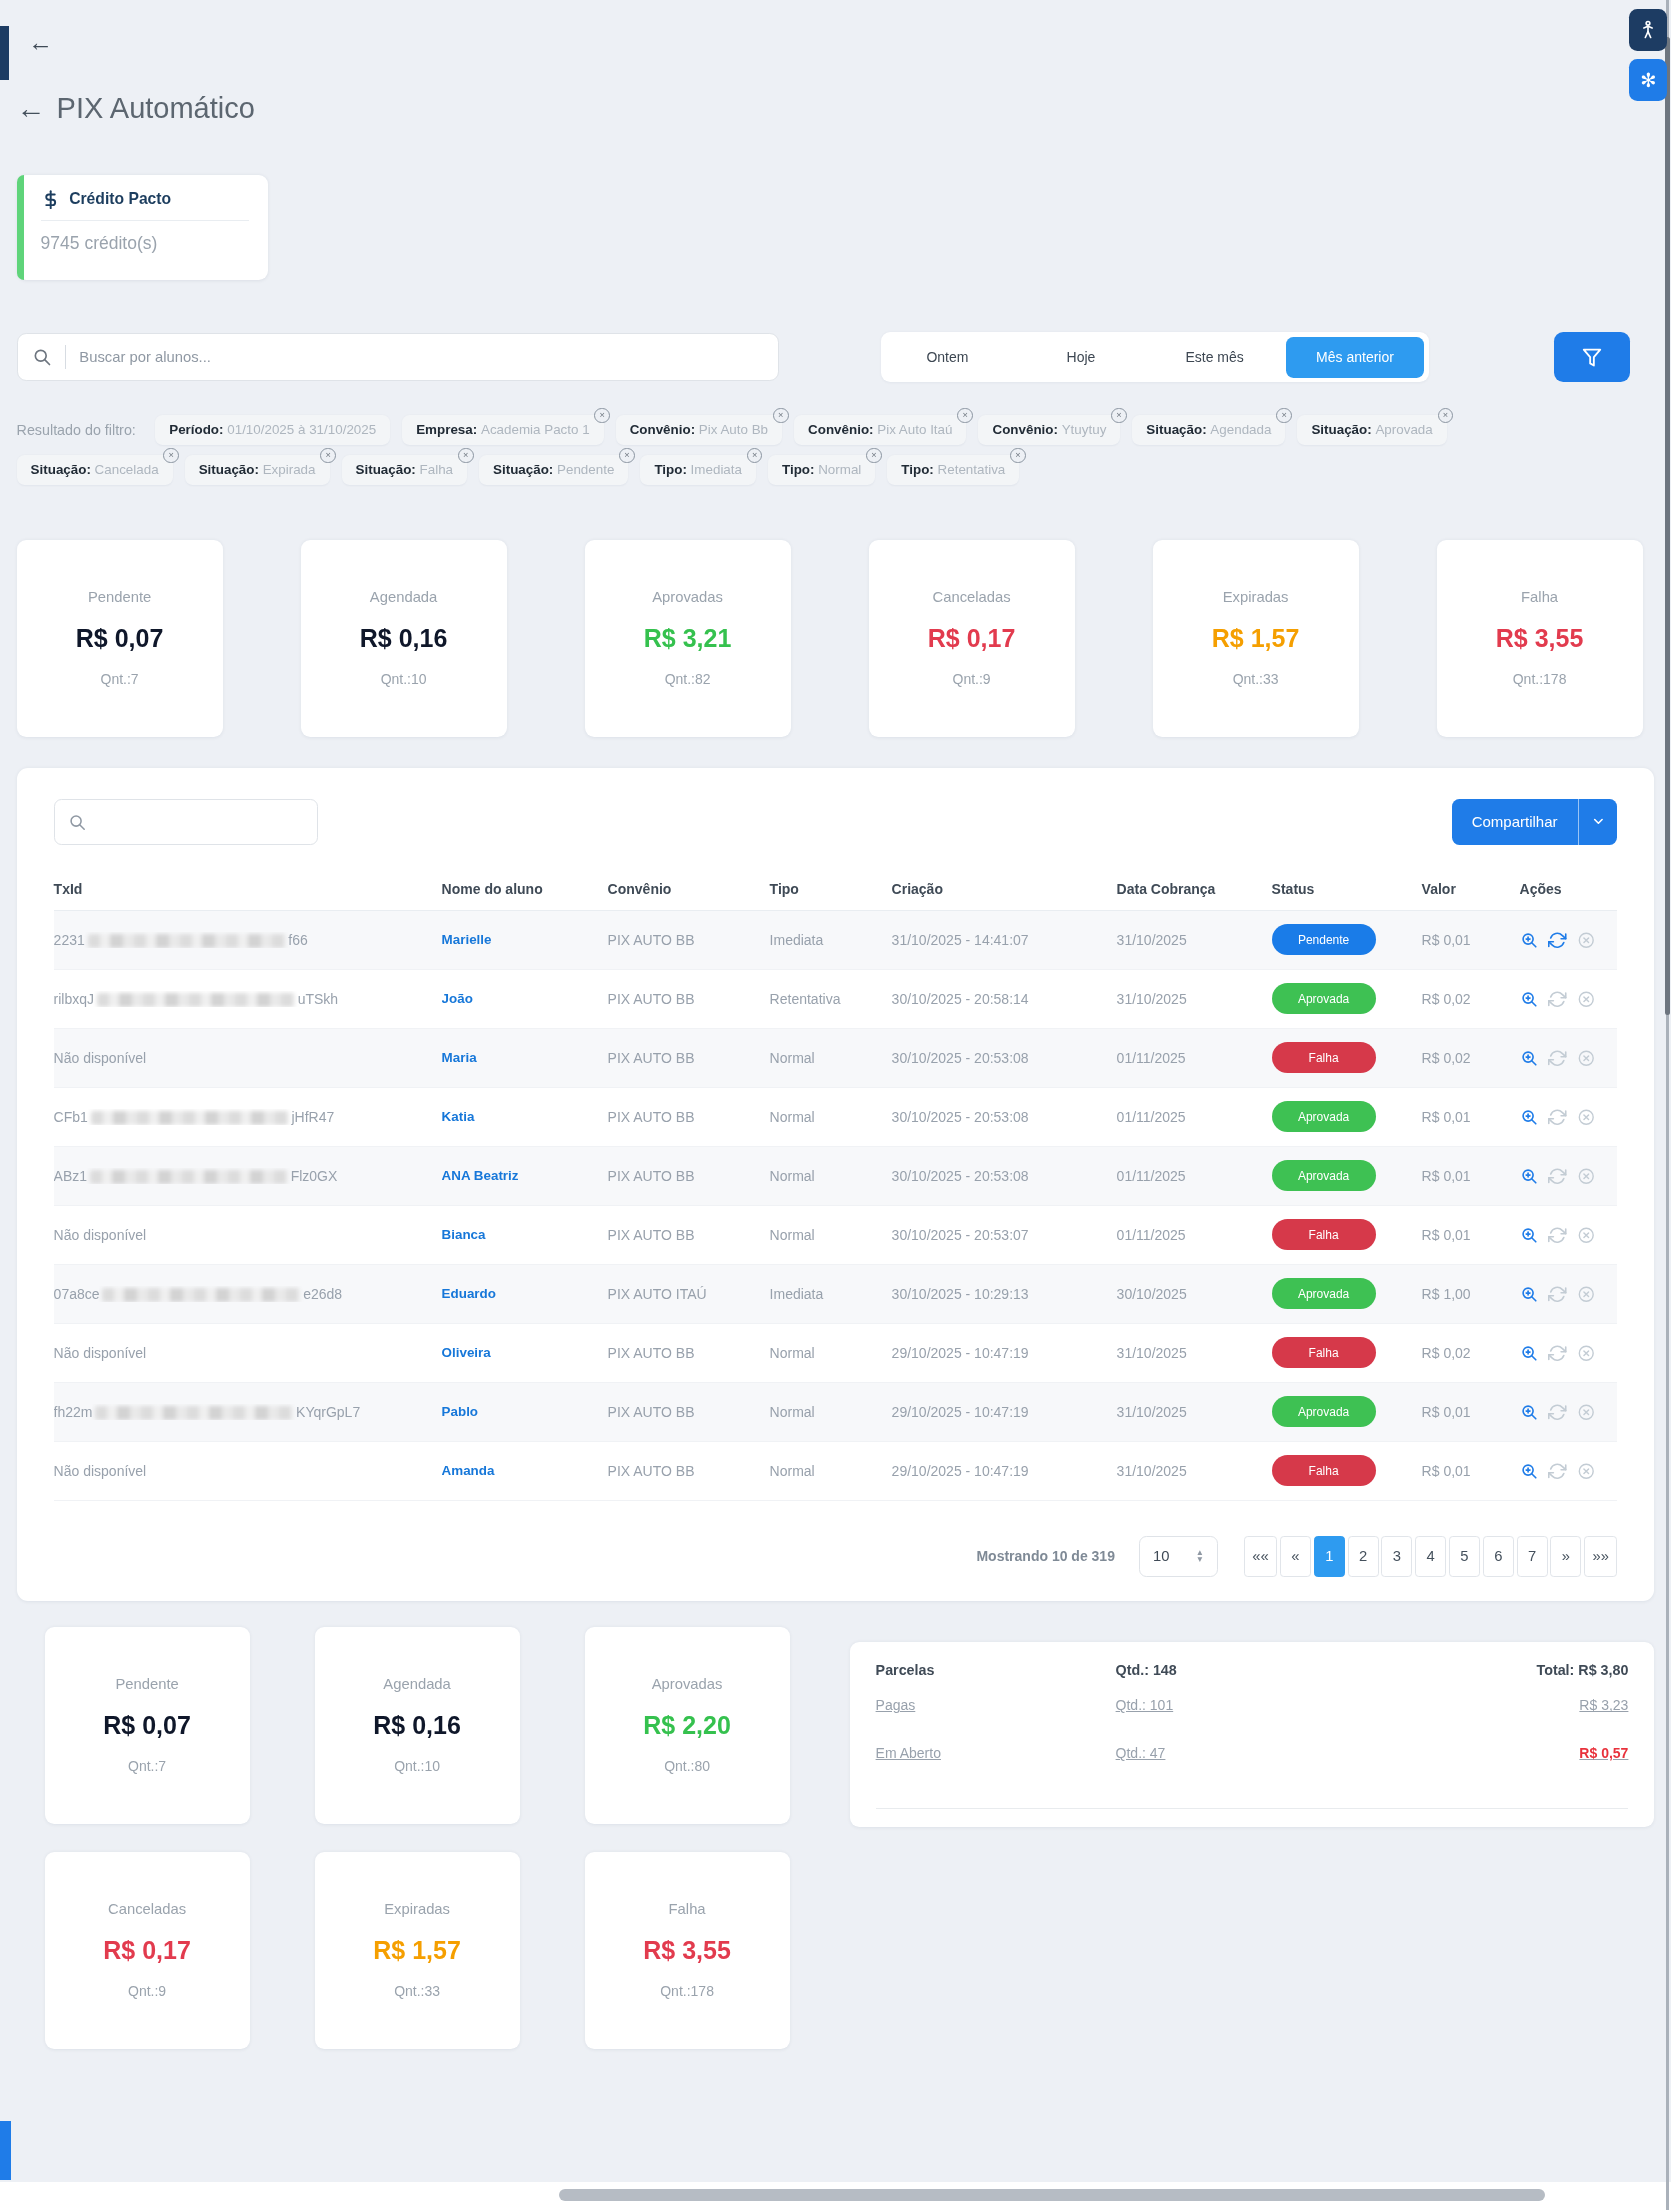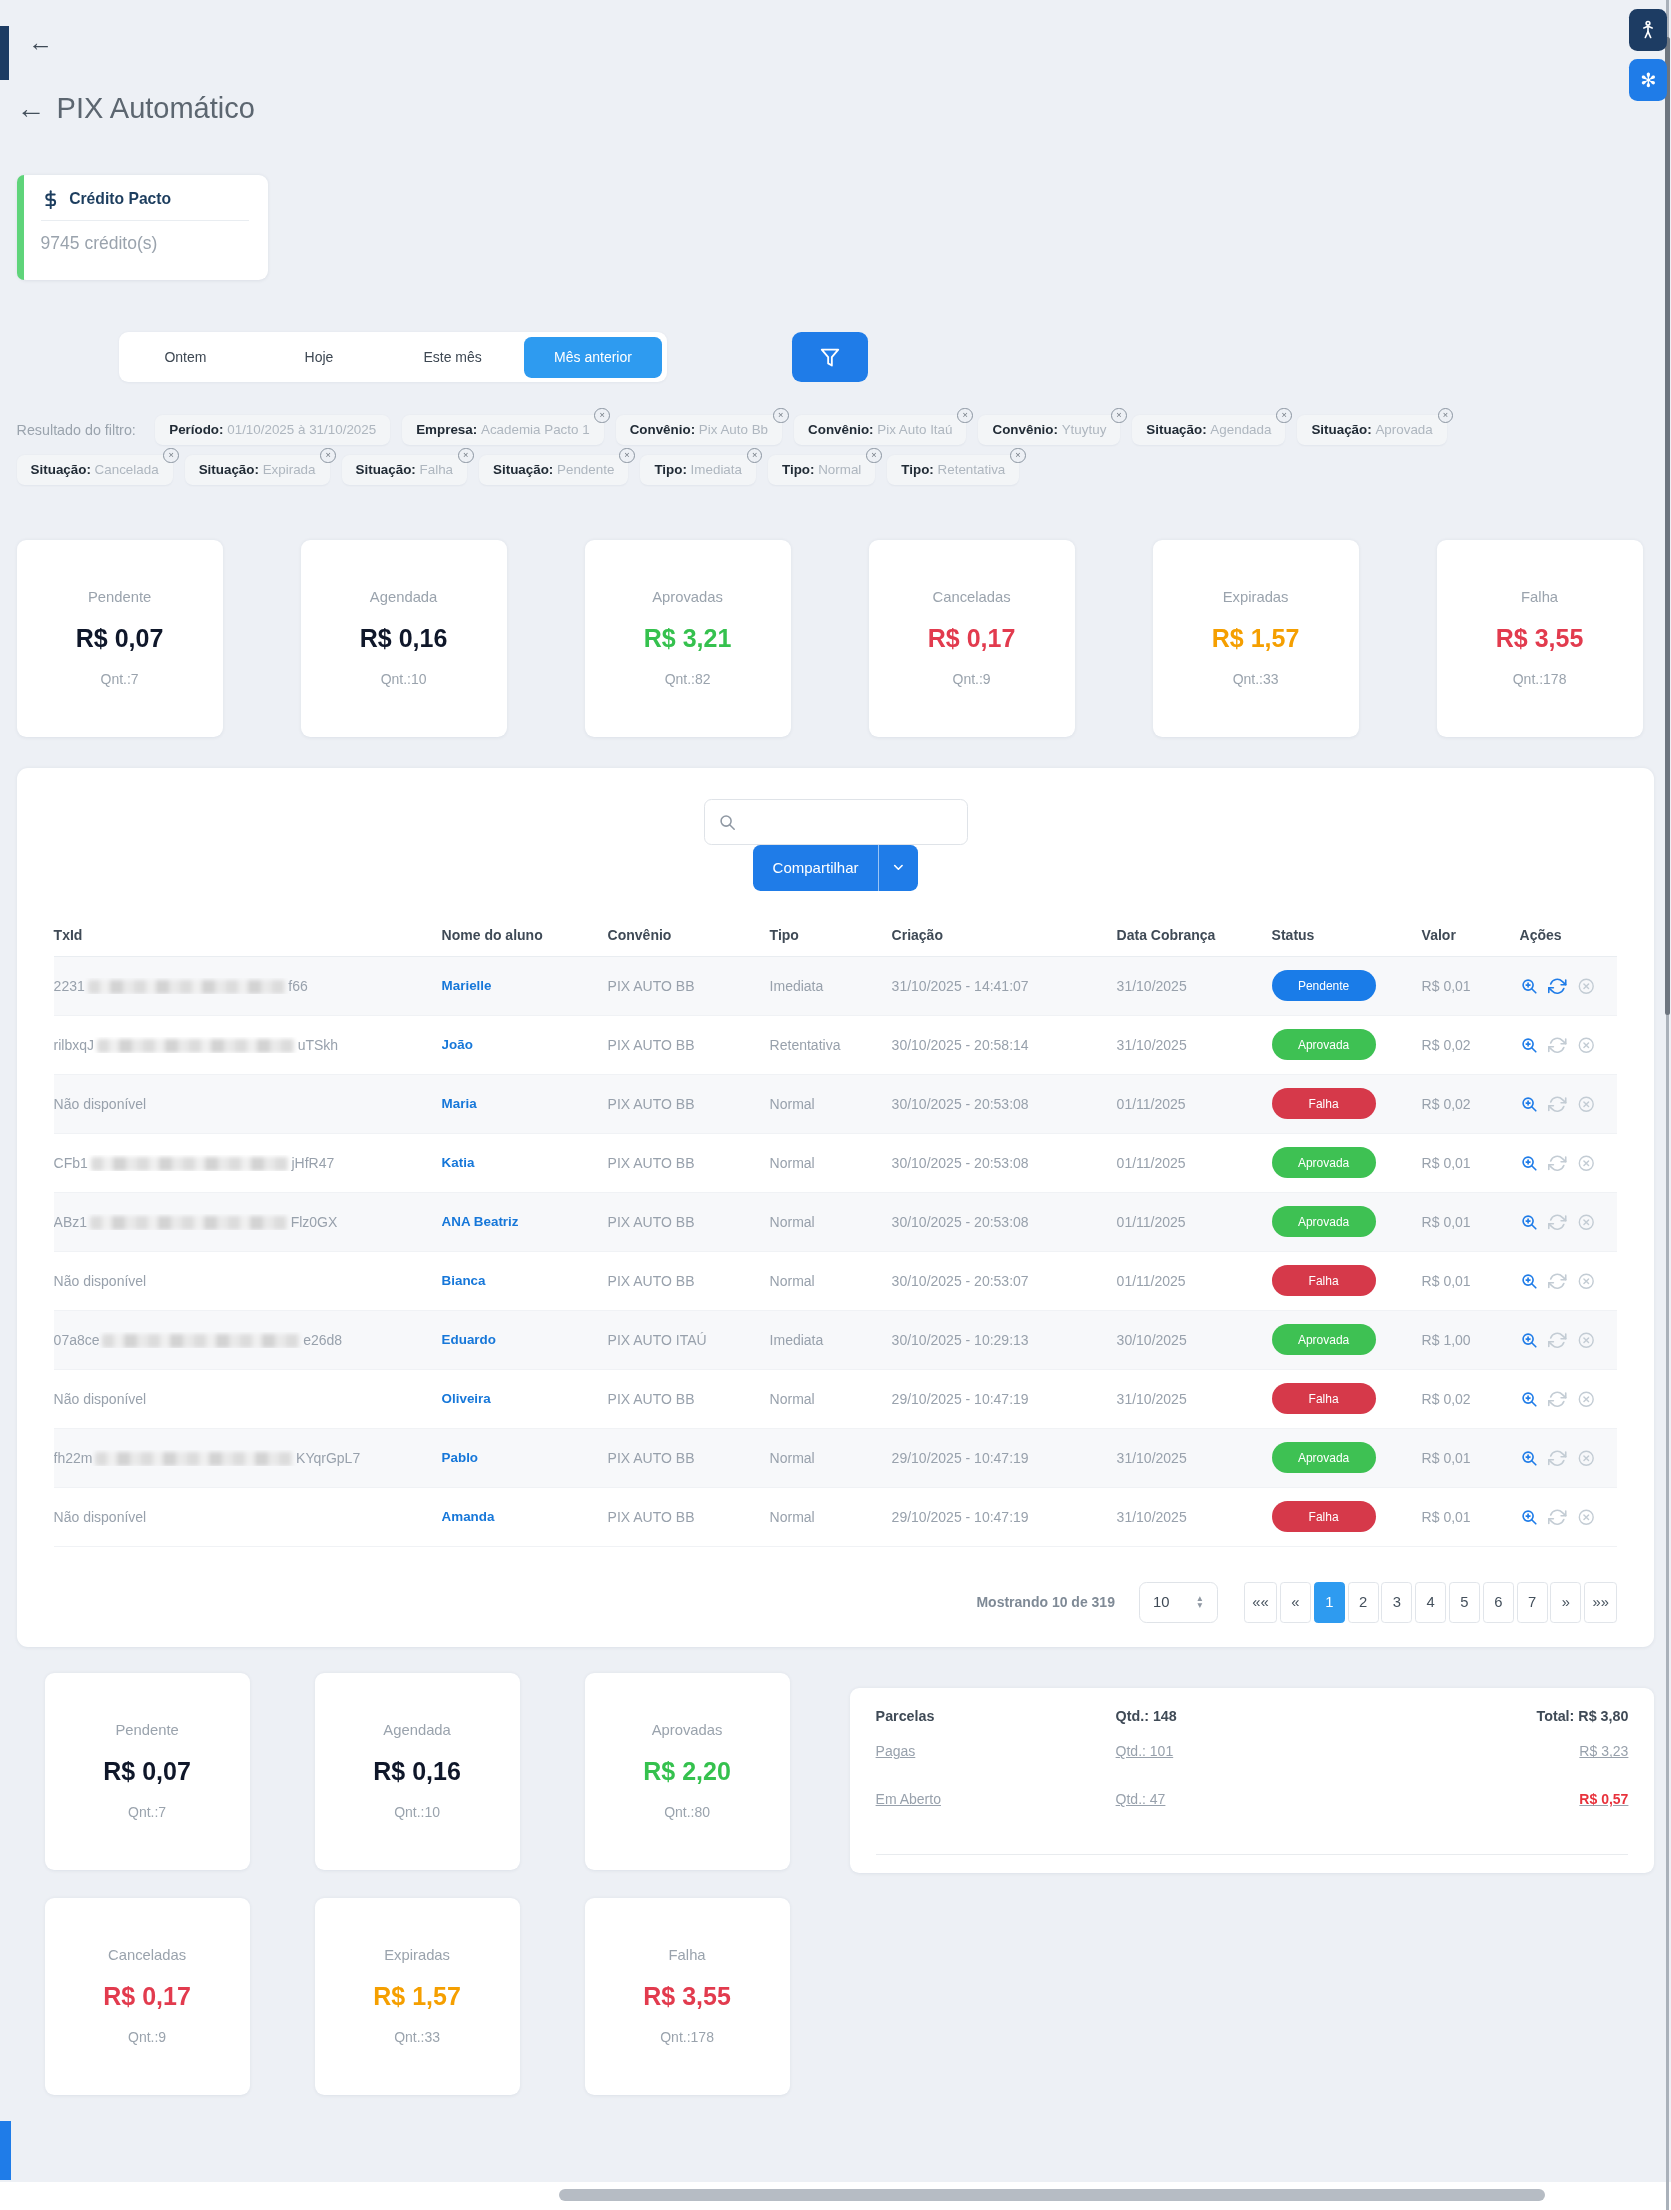--- a/index.html
+++ b/index.html
@@ -61,21 +61,21 @@
   
   .status-grid { display:grid; grid-template-columns:repeat(6,206px); column-gap:78px; margin-top:55px; }
   .scard { height:197px; background:#fff; border-radius:9.2px; box-shadow:0 0.9px 3.7px rgba(20,40,70,.07); display:flex; flex-direction:column; align-items:center; justify-content:center; gap:18.5px; }
   .scard .slabel { color:#9aa3ad; font-size:14.8px; }
   .scard .sval { font-size:25px; font-weight:700; }
   .scard .sqty { color:#9aa3ad; font-size:14px; }
   .val-blue { color:#0f172a; } .val-green { color:#35c14e; } .val-red { color:#e23b4e; } .val-orange { color:#f59f00; }
 
   
   .main-card { margin-top:31px; background:#fff; border-radius:11px; box-shadow:0 0.9px 3.7px rgba(20,40,70,.07); padding:31px 37px 24px; }
-  .main-top { display:flex; align-items:center; justify-content:space-between; margin-bottom:24px;flex-direction:column; }
+  .main-top { display:flex; align-items:center; justify-content:space-between; margin-bottom:24px; }
   .mini-search { width:264px; height:46px; border:0.9px solid #dfe3e8; border-radius:7.4px; display:flex; align-items:center; padding:0 13px; }
   .share-btn { height:46px; background:#1f7ce8; border-radius:7.4px; display:flex; align-items:center; color:#fff; cursor:pointer; overflow:hidden; }
   .share-main { padding:0 20px; font-size:15px; }
   .share-sep { width:0.9px; align-self:stretch; background:rgba(255,255,255,.55); }
   .share-caret { width:39px; display:flex; align-items:center; justify-content:center; }
 
   .tgrid { display:grid; grid-template-columns:388px 166px 162px 122px 225px 155px 150px 98px 1fr; align-items:center; }
   .thead { height:42px; border-bottom:0.9px solid #e9edf1; font-weight:700; font-size:14px; color:#3f4a56; }
   .tbody > div.trow { height:59px; font-size:14px; color:#98a1ac; border-bottom:0.9px solid #f0f2f5; }
   .tbody > div.trow:nth-of-type(odd) { background:#f7f8fa; }
@@ -158,20 +158,28 @@
               <line x1="12" y1="1.5" x2="12" y2="22.5"></line>
               <path d="M17 5.5H9.8a3.3 3.3 0 0 0 0 6.6h4.4a3.3 3.3 0 0 1 0 6.6H6.5"></path>
             </svg>
           <span>Crédito Pacto</span>
         </div>
         <div class="icard-value muted">9745 crédito(s)</div>
       </div>
     </div>
 
     <div class="search-row">
+      <div class="search-box">
+        <svg width="20" height="20" viewBox="0 0 24 24" fill="none" stroke="#6d757f" stroke-width="2" stroke-linecap="round">
+            <circle cx="10.5" cy="10.5" r="6.5"></circle>
+            <line x1="15.5" y1="15.5" x2="21" y2="21"></line>
+          </svg>
+        <span class="sep"></span>
+        <input type="text" placeholder="Buscar por alunos..." style="">
+      </div>
       <div class="date-group">
 
           <button class="date-btn db-false">Ontem</button>
 
           <button class="date-btn db-false">Hoje</button>
 
           <button class="date-btn db-false">Este mês</button>
 
           <button class="date-btn db-true">Mês anterior</button>
         </div>

